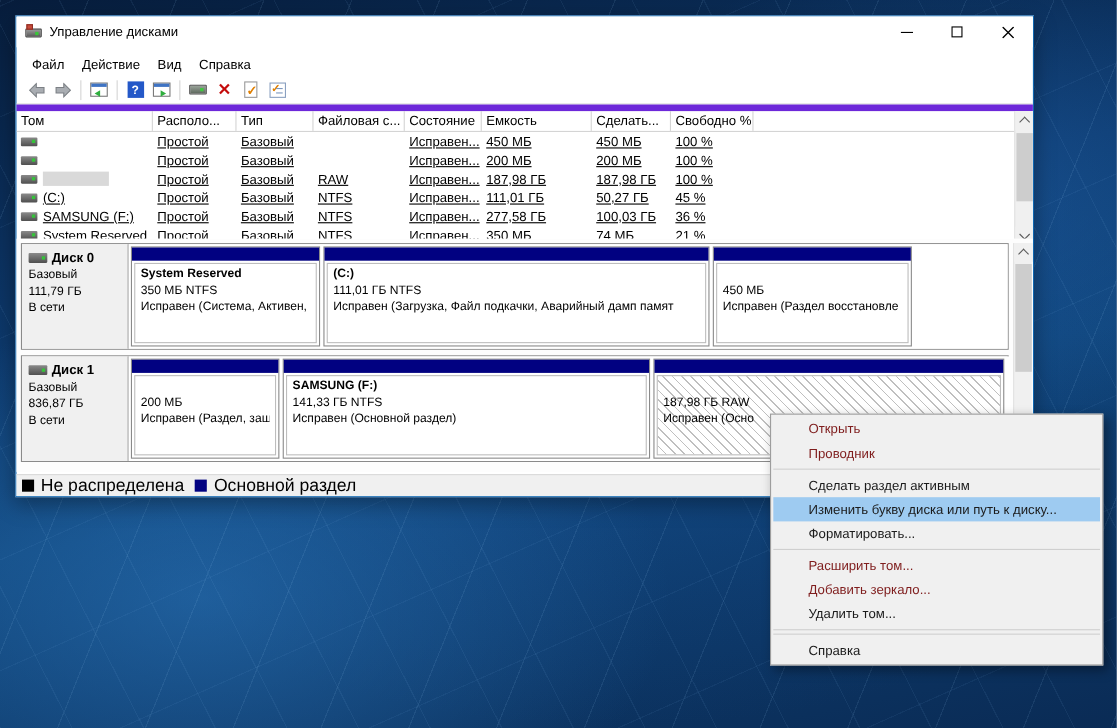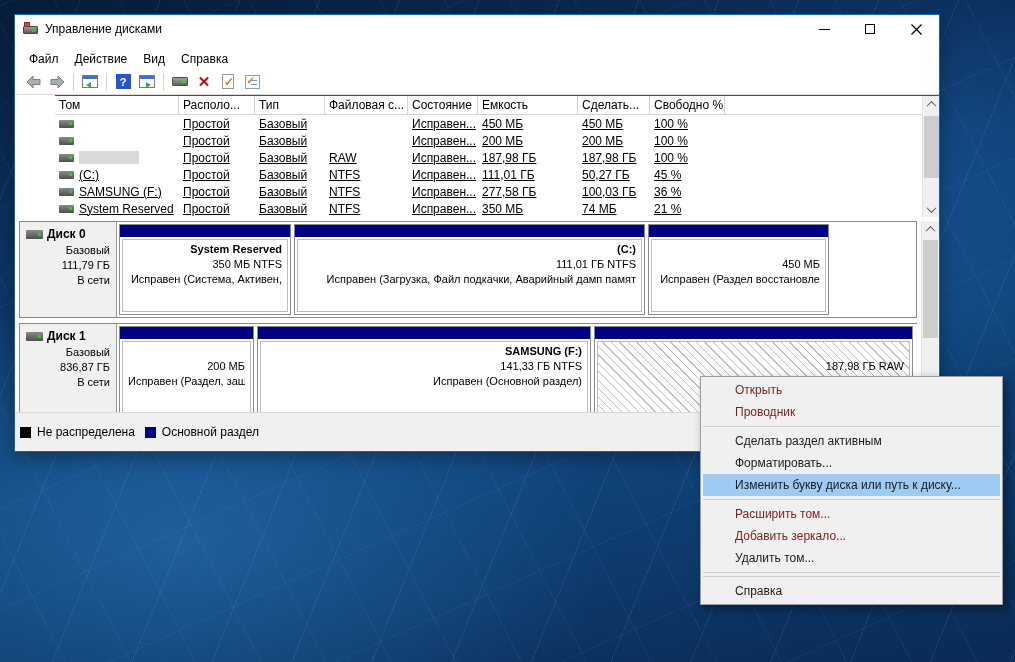--- a/index.html
+++ b/index.html
@@ -52,58 +52,58 @@
   .drive-ico { width:16px; height:9px; background:linear-gradient(#9aa49a,#5d675d); border:1px solid #4a4a4a; border-radius:1px; position:relative; }
   .drive-ico::after { content:""; position:absolute; right:2px; top:2px; width:3px; height:3px; background:#3ec93e; }
   .x-ico { color:#c40b0b; font-weight:900; font-size:15px; line-height:1; }
   .checkdoc { width:12px; height:15px; border:1px solid #9a9a9a; background:#fff; position:relative; }
   .checkdoc::after { content:"✓"; position:absolute; left:1px; top:0px; color:#e07f00; font-weight:bold; font-size:12px; }
   .checklist { width:15px; height:14px; border:1px solid #8aa0c0; background:#fff; position:relative; }
   .checklist::before { content:"✓"; position:absolute; left:1px; top:-1px; color:#e07f00; font-size:10px; font-weight:bold; }
   .checklist::after { content:""; position:absolute; right:2px; top:4px; width:6px; height:1px; background:#7d97bd; box-shadow:0 4px 0 #7d97bd; }
 
   
-  .vol-table { position:relative; height:122px; border-top:1px solid #6d28d9; overflow:hidden;margin-left:40px; }
+  .vol-table { position:relative; height:122px; border-top:6px solid #6d28d9; overflow:hidden; }
   .vt-grid { display:grid; grid-template-columns:124px 76px 70px 83px 70px 100px 72px 75px 1fr; }
   .vt-head { height:19px; border-bottom:1px solid #d4d4d4; }
   .vt-head > div { padding:2px 4px; border-right:1px solid #d4d4d4; white-space:nowrap; overflow:hidden; }
   .vt-row { height:17px; }
   .vt-row > div { padding:1px 4px; white-space:nowrap; overflow:hidden; display:flex; align-items:center;text-decoration:underline; }
   .vol-ico { display:inline-block; width:15px; height:8px; background:linear-gradient(#8a8a8a,#4f4f4f); border-radius:1px; position:relative; margin-right:5px; flex:0 0 auto; }
   .vol-ico::after { content:""; position:absolute; right:2px; top:2.5px; width:3px; height:3px; background:#35c33a; }
   .sel-box { display:inline-block; width:60px; height:13px; background:#d9d9d9; }
   .vt-scroll { position:absolute; right:0; top:0; width:17px; height:122px; background:#f0f0f0; border-left:1px solid #e2e2e2; }
 
   
   .sb-arrow { position:absolute; left:0; width:17px; height:17px; display:flex; align-items:center; justify-content:center; background:#f0f0f0; }
   .chev { width:7px; height:7px; border-right:1.4px solid #5a5a5a; border-bottom:1.4px solid #5a5a5a; }
   .chev.up { transform:rotate(-135deg) translate(-1px,-1px); }
   .chev.down { transform:rotate(45deg) translate(-1px,-1px); }
   .sb-thumb { position:absolute; left:1px; width:15px; background:#cdcdcd; }
 
   
   .graphic { position:relative; height:212px; background:#fdfdfd; padding:4px 22px 0 4px; }
-  .disk-row { display:flex; border:1px solid #8a8a8a; background:#fff; height:97px; margin-bottom:5px;text-align:right; }
+  .disk-row { display:flex; border:1px solid #8a8a8a; background:#fff; height:97px; margin-bottom:5px; }
   .disk-label { width:97px; flex:0 0 auto; background:#f0f0f0; border-right:1px solid #9a9a9a; padding:5px 6px; font-size:11px; line-height:15px; }
   .disk-label .dname { font-weight:bold; font-size:12px; display:flex; align-items:center; gap:4px; margin-bottom:1px; }
   .disk-ico { display:inline-block; width:17px; height:9px; background:linear-gradient(#8a8a8a,#4f4f4f); border-radius:1px; position:relative; flex:0 0 auto; }
   .disk-ico::after { content:""; position:absolute; right:2px; top:3px; width:3px; height:3px; background:#35c33a; }
   .parts { flex:1; display:flex; padding:2px; gap:3px; background:#fff; }
   .partition { border:1px solid #8a8a8a; display:flex; flex-direction:column; background:#fff; }
   .p-strip { height:12px; background:#010181; flex:0 0 auto; }
   .p-body { flex:1; margin:2px; border:1px solid #bdbdbd; padding:2px 5px; font-size:11px; line-height:15px; overflow:hidden; background:#fff; }
   .p-body div { white-space:nowrap; overflow:hidden; }
   .p-title { font-weight:bold; min-height:15px; }
   .p-body.hatched { background:repeating-linear-gradient(45deg, #ffffff 0 5px, #bfbfbf 5px 6px); }
   .part-filler { flex:1; }
   .gr-scroll { position:absolute; right:1px; top:4px; width:17px; height:206px; background:#f0f0f0; border-left:1px solid #e2e2e2; }
 
   
-  .legend { position:absolute; left:0; right:0; bottom:0; height:39px; background:#f0f0f0; border-top:1px solid #d9d9d9;
-            display:flex; align-items:center; padding-left:5px; font-size:12px; }
+  .legend { position:absolute; left:0; right:0; bottom:0; height:20px; background:#f0f0f0; border-top:1px solid #d9d9d9;
+            display:flex; align-items:center; padding-left:5px; font-size:16px; }
   .lg-sq { width:11px; height:11px; margin-right:6px; flex:0 0 auto; }
   .lg-sq.unalloc { background:#000000; }
   .lg-sq.primary { background:#010181; }
   .legend .lg-item { display:flex; align-items:center; margin-right:10px; }
 
   
   .context-menu { position:absolute; left:700px; top:376px; width:303px; background:#f0f0f0;
     border:1px solid #9d9d9d; box-shadow:4px 4px 10px rgba(0,0,0,.4); padding:2px 0; font-size:12px; z-index:50; }
   .cm-item { height:22px; line-height:22px; margin:0 2px; padding-left:32px; white-space:nowrap; color:#1b1b1b; }
   .cm-item.disabled { color:#7f1d1d; }
@@ -397,22 +397,22 @@
       <span>Основной раздел</span>
     </span>
   </div>
 </div>
 
 <div class="context-menu">
   <div class="cm-item disabled">Открыть</div>
   <div class="cm-item disabled">Проводник</div>
   <div class="cm-sep"></div>
   <div class="cm-item">Сделать раздел активным</div>
+  <div class="cm-item highlighted">Изменить букву диска или путь к диску...</div>
   <div class="cm-item">Форматировать...</div>
-  <div class="cm-item highlighted">Изменить букву диска или путь к диску...</div>
   <div class="cm-sep"></div>
   <div class="cm-item disabled">Расширить том...</div>
   <div class="cm-item disabled">Добавить зеркало...</div>
   <div class="cm-item">Удалить том...</div>
   <div class="cm-sep"></div>
   <div class="cm-sep"></div>
   <div class="cm-item">Справка</div>
 </div>
 
 </body></html>

